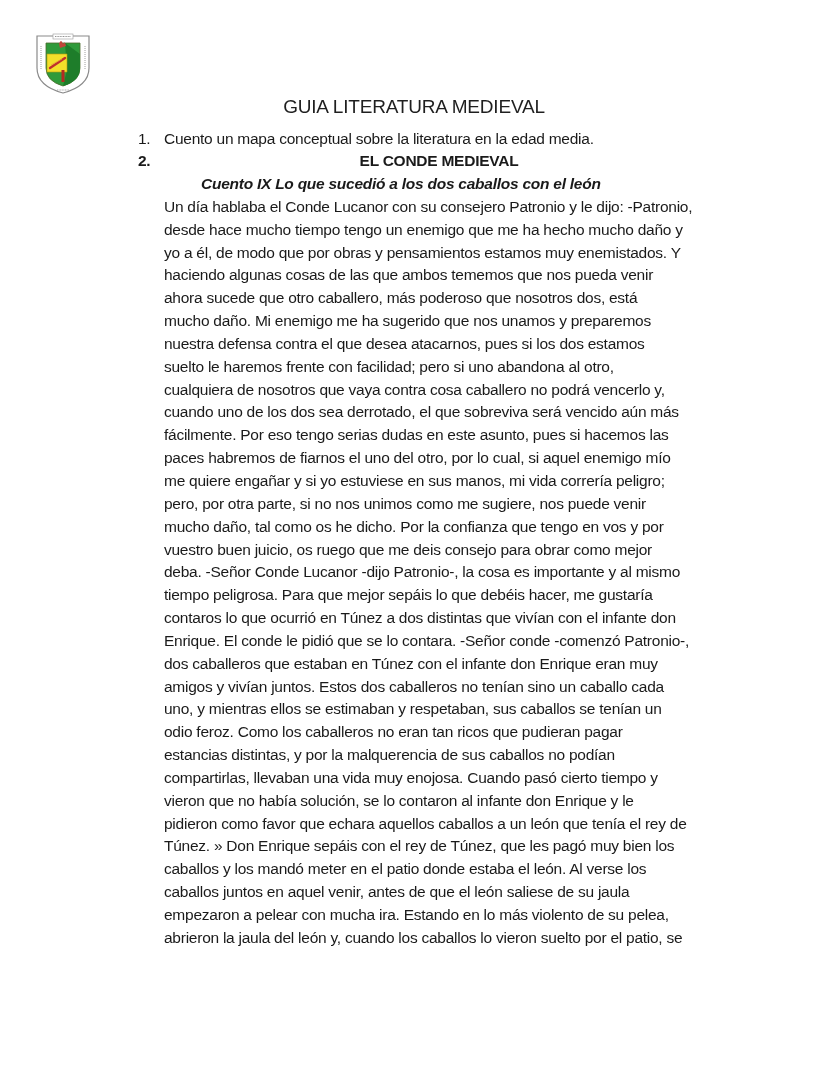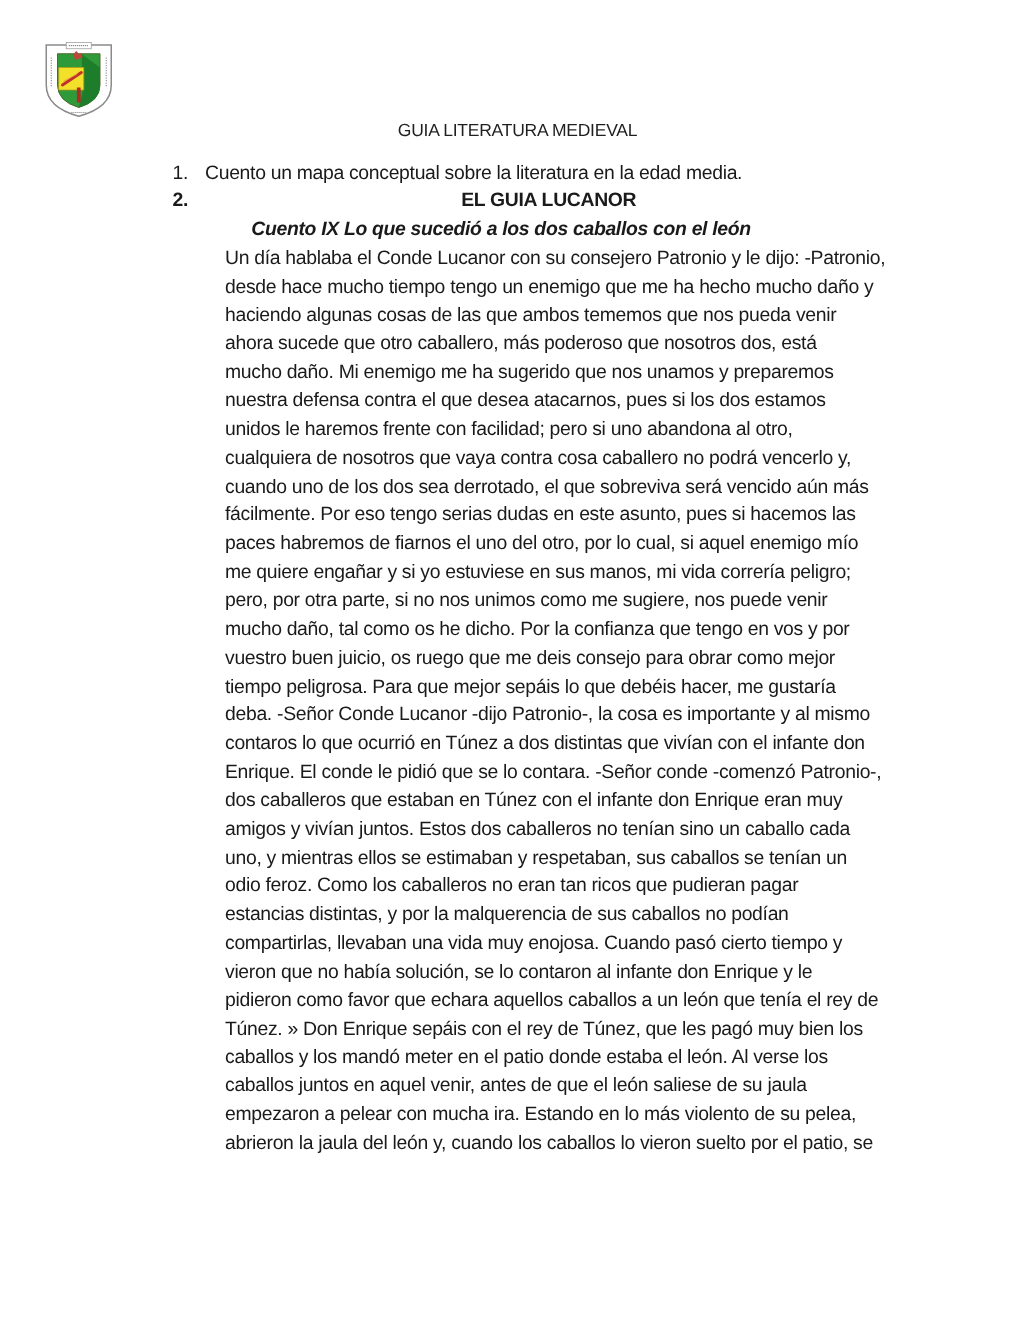--- a/index.html
+++ b/index.html
@@ -21,21 +21,21 @@
       top: 30px;
       width: 64px;
       height: 66px;
     }
     .doc-title {
       position: absolute;
       left: 0;
       width: 828px;
       top: 96px;
       text-align: center;
-      font-size: 14px;
+      font-size: 19px;
       letter-spacing: -0.2px;
       color: #1f1f1f;
     }
     .list {
       position: absolute;
       left: 138px;
       top: 128px;
       width: 600px;
     }
     .item-row {
@@ -76,21 +76,20 @@
     }
     .story-title {
       font-weight: bold;
       font-style: italic;
       white-space: nowrap;
       margin-left: 37px;
     }
     .story-line {
       white-space: nowrap;
       display: block;
-      margin-left: 16px;
     }
   </style>
 </head>
 <body>
 
 <div class="logo">
   <svg width="64" height="66" viewBox="0 0 64 66">
 
     <path d="M6 6 L58 6 L58 38 Q58 56 32 63 Q6 56 6 38 Z" fill="#ffffff" stroke="#8a8a8a" stroke-width="1.2"></path>
 
@@ -119,44 +118,45 @@
 
 <div class="doc-title">GUIA LITERATURA MEDIEVAL</div>
 
 <div class="list">
   <div class="item-row">
     <span class="marker">1.</span>
     <span class="item-text">Cuento un mapa conceptual sobre la literatura en la edad media.</span>
   </div>
   <div class="item-row">
     <span class="marker bold">2.</span>
-    <span class="section-heading">EL GUIA LUCANOR</span>
+    <span class="section-heading">EL CONDE MEDIEVAL</span>
   </div>
 </div>
 
 <div class="story">
   <div class="story-title">Cuento IX Lo que sucedió a los dos caballos con el león</div>
   <div id="story-body">
       <span class="story-line">Un día hablaba el Conde Lucanor con su consejero Patronio y le dijo: -Patronio,</span>
       <span class="story-line">desde hace mucho tiempo tengo un enemigo que me ha hecho mucho daño y</span>
+      <span class="story-line">yo a él, de modo que por obras y pensamientos estamos muy enemistados. Y</span>
       <span class="story-line">haciendo algunas cosas de las que ambos tememos que nos pueda venir</span>
       <span class="story-line">ahora sucede que otro caballero, más poderoso que nosotros dos, está</span>
       <span class="story-line">mucho daño. Mi enemigo me ha sugerido que nos unamos y preparemos</span>
       <span class="story-line">nuestra defensa contra el que desea atacarnos, pues si los dos estamos</span>
-      <span class="story-line">unidos le haremos frente con facilidad; pero si uno abandona al otro,</span>
+      <span class="story-line">suelto le haremos frente con facilidad; pero si uno abandona al otro,</span>
       <span class="story-line">cualquiera de nosotros que vaya contra cosa caballero no podrá vencerlo y,</span>
       <span class="story-line">cuando uno de los dos sea derrotado, el que sobreviva será vencido aún más</span>
       <span class="story-line">fácilmente. Por eso tengo serias dudas en este asunto, pues si hacemos las</span>
       <span class="story-line">paces habremos de fiarnos el uno del otro, por lo cual, si aquel enemigo mío</span>
       <span class="story-line">me quiere engañar y si yo estuviese en sus manos, mi vida correría peligro;</span>
       <span class="story-line">pero, por otra parte, si no nos unimos como me sugiere, nos puede venir</span>
       <span class="story-line">mucho daño, tal como os he dicho. Por la confianza que tengo en vos y por</span>
       <span class="story-line">vuestro buen juicio, os ruego que me deis consejo para obrar como mejor</span>
+      <span class="story-line">deba. -Señor Conde Lucanor -dijo Patronio-, la cosa es importante y al mismo</span>
       <span class="story-line">tiempo peligrosa. Para que mejor sepáis lo que debéis hacer, me gustaría</span>
-      <span class="story-line">deba. -Señor Conde Lucanor -dijo Patronio-, la cosa es importante y al mismo</span>
       <span class="story-line">contaros lo que ocurrió en Túnez a dos distintas que vivían con el infante don</span>
       <span class="story-line">Enrique. El conde le pidió que se lo contara. -Señor conde -comenzó Patronio-,</span>
       <span class="story-line">dos caballeros que estaban en Túnez con el infante don Enrique eran muy</span>
       <span class="story-line">amigos y vivían juntos. Estos dos caballeros no tenían sino un caballo cada</span>
       <span class="story-line">uno, y mientras ellos se estimaban y respetaban, sus caballos se tenían un</span>
       <span class="story-line">odio feroz. Como los caballeros no eran tan ricos que pudieran pagar</span>
       <span class="story-line">estancias distintas, y por la malquerencia de sus caballos no podían</span>
       <span class="story-line">compartirlas, llevaban una vida muy enojosa. Cuando pasó cierto tiempo y</span>
       <span class="story-line">vieron que no había solución, se lo contaron al infante don Enrique y le</span>
       <span class="story-line">pidieron como favor que echara aquellos caballos a un león que tenía el rey de</span>

